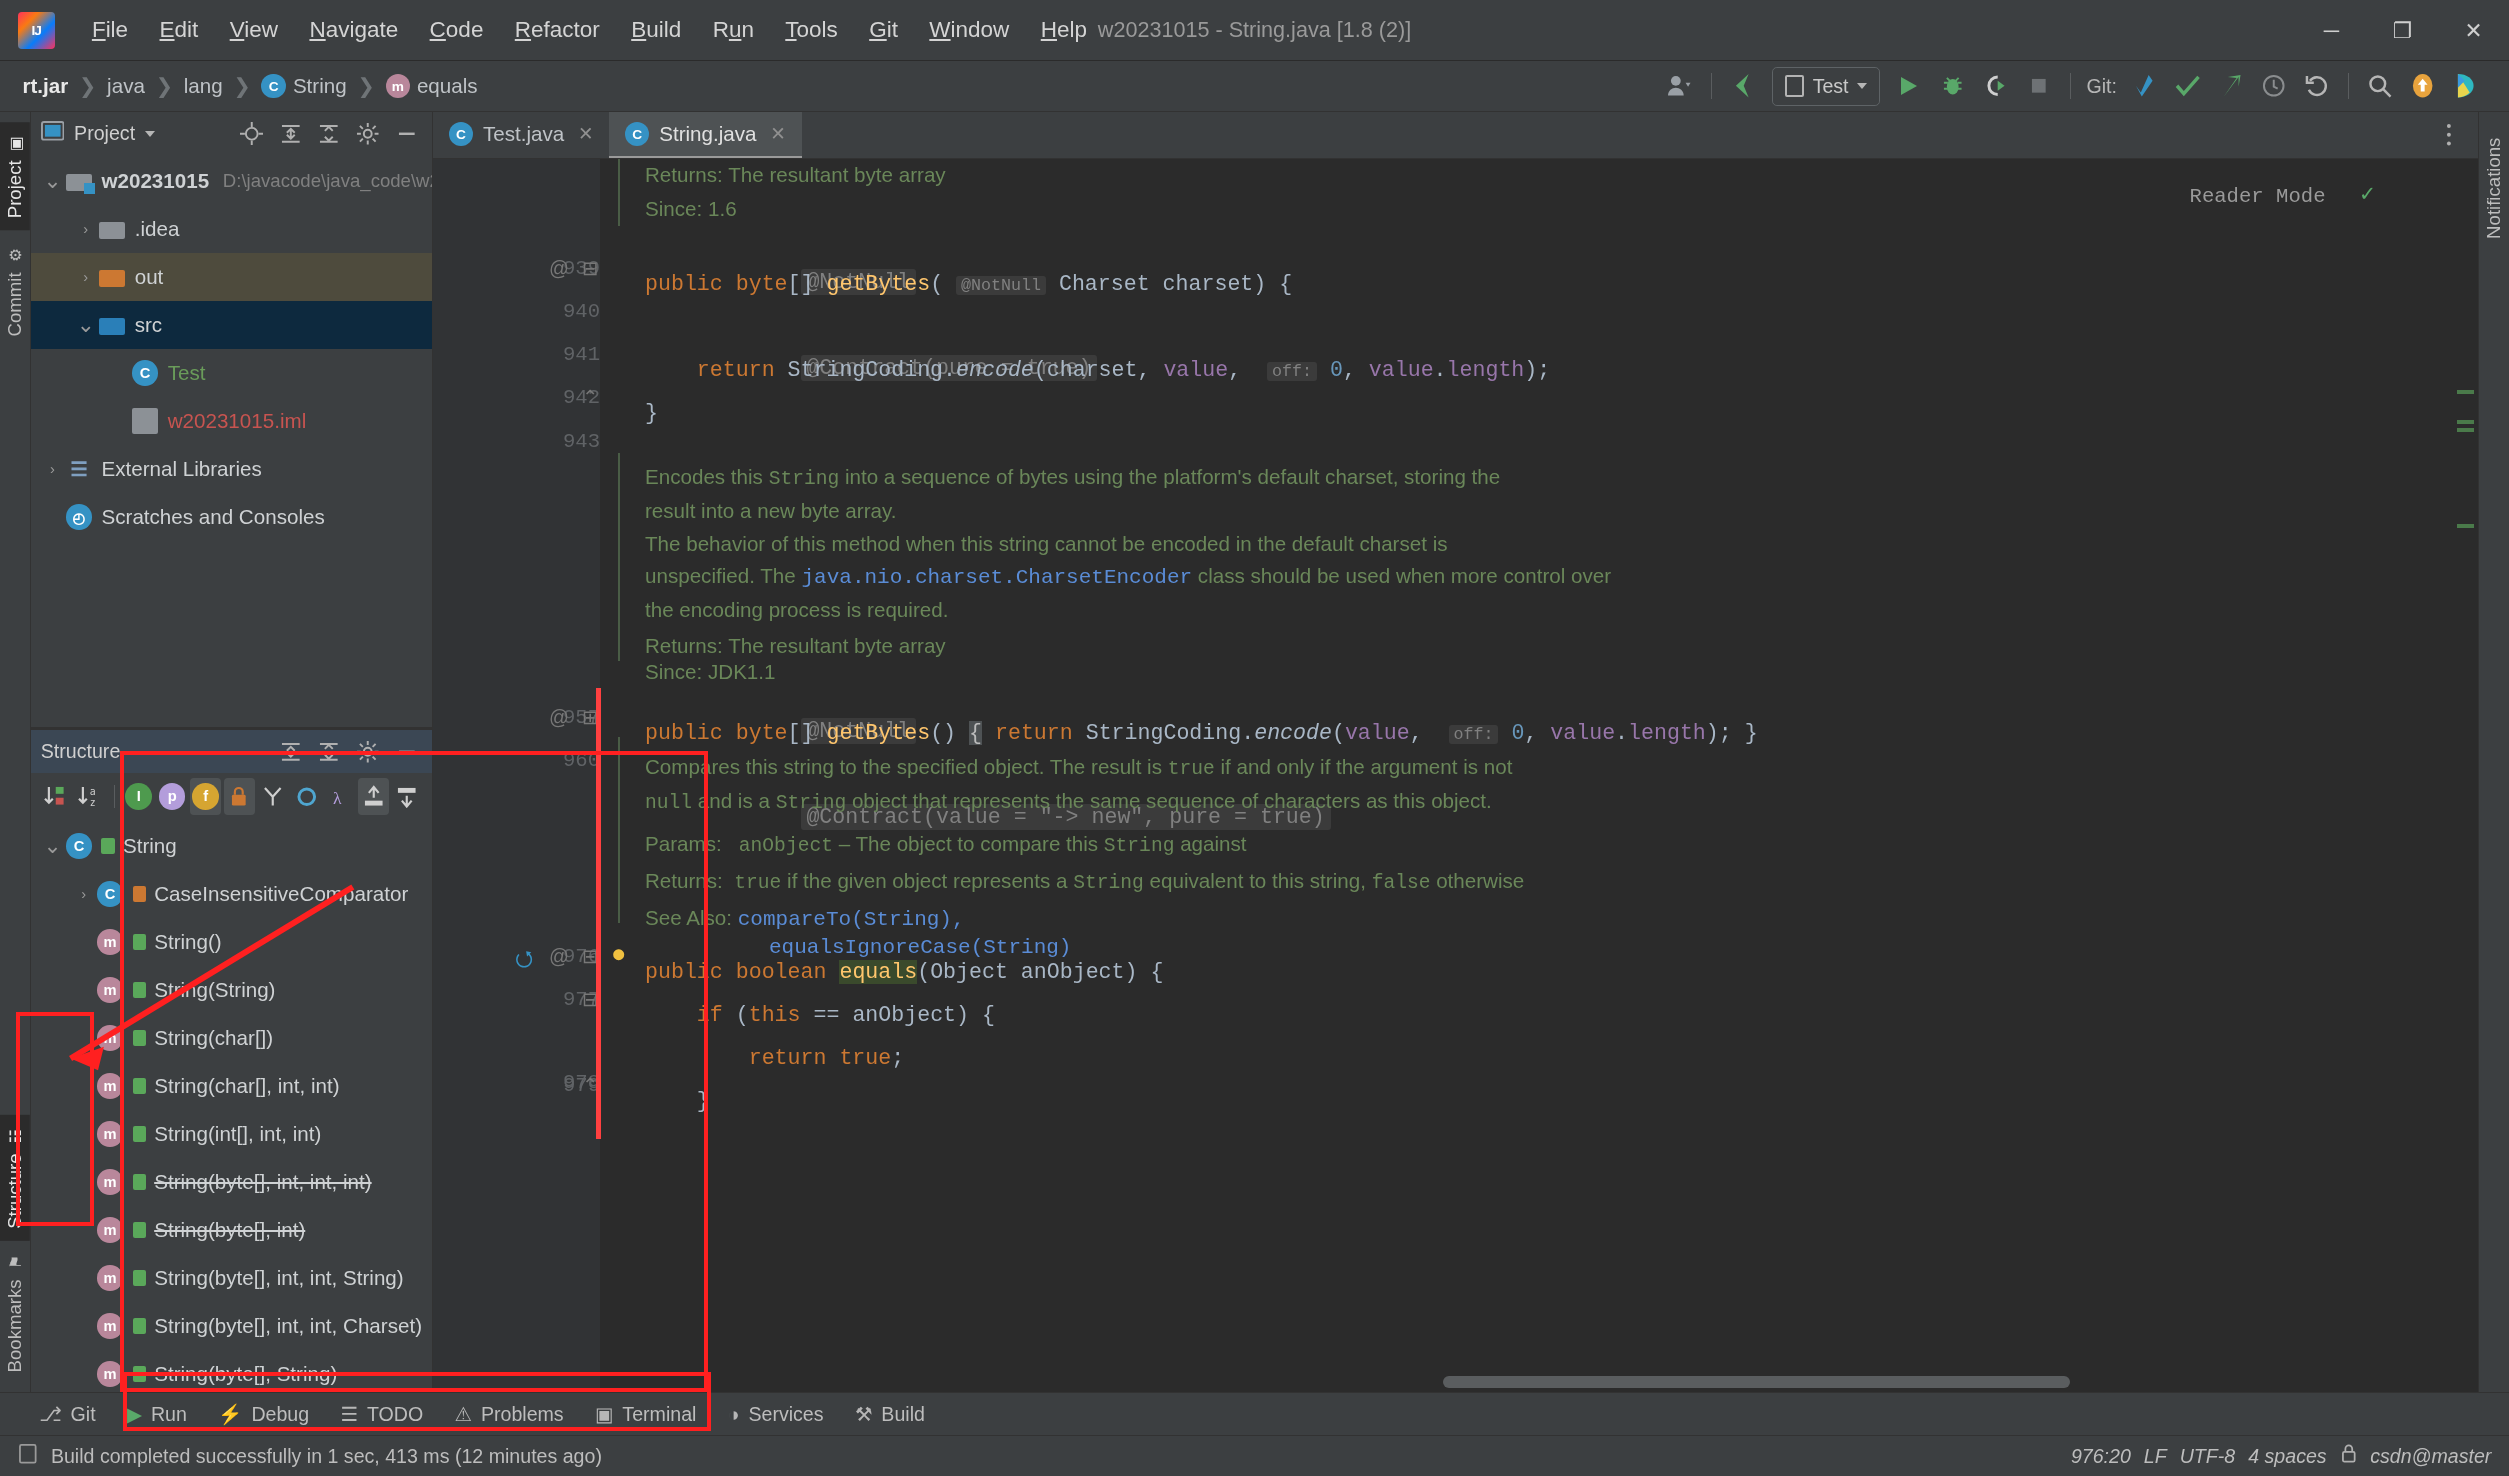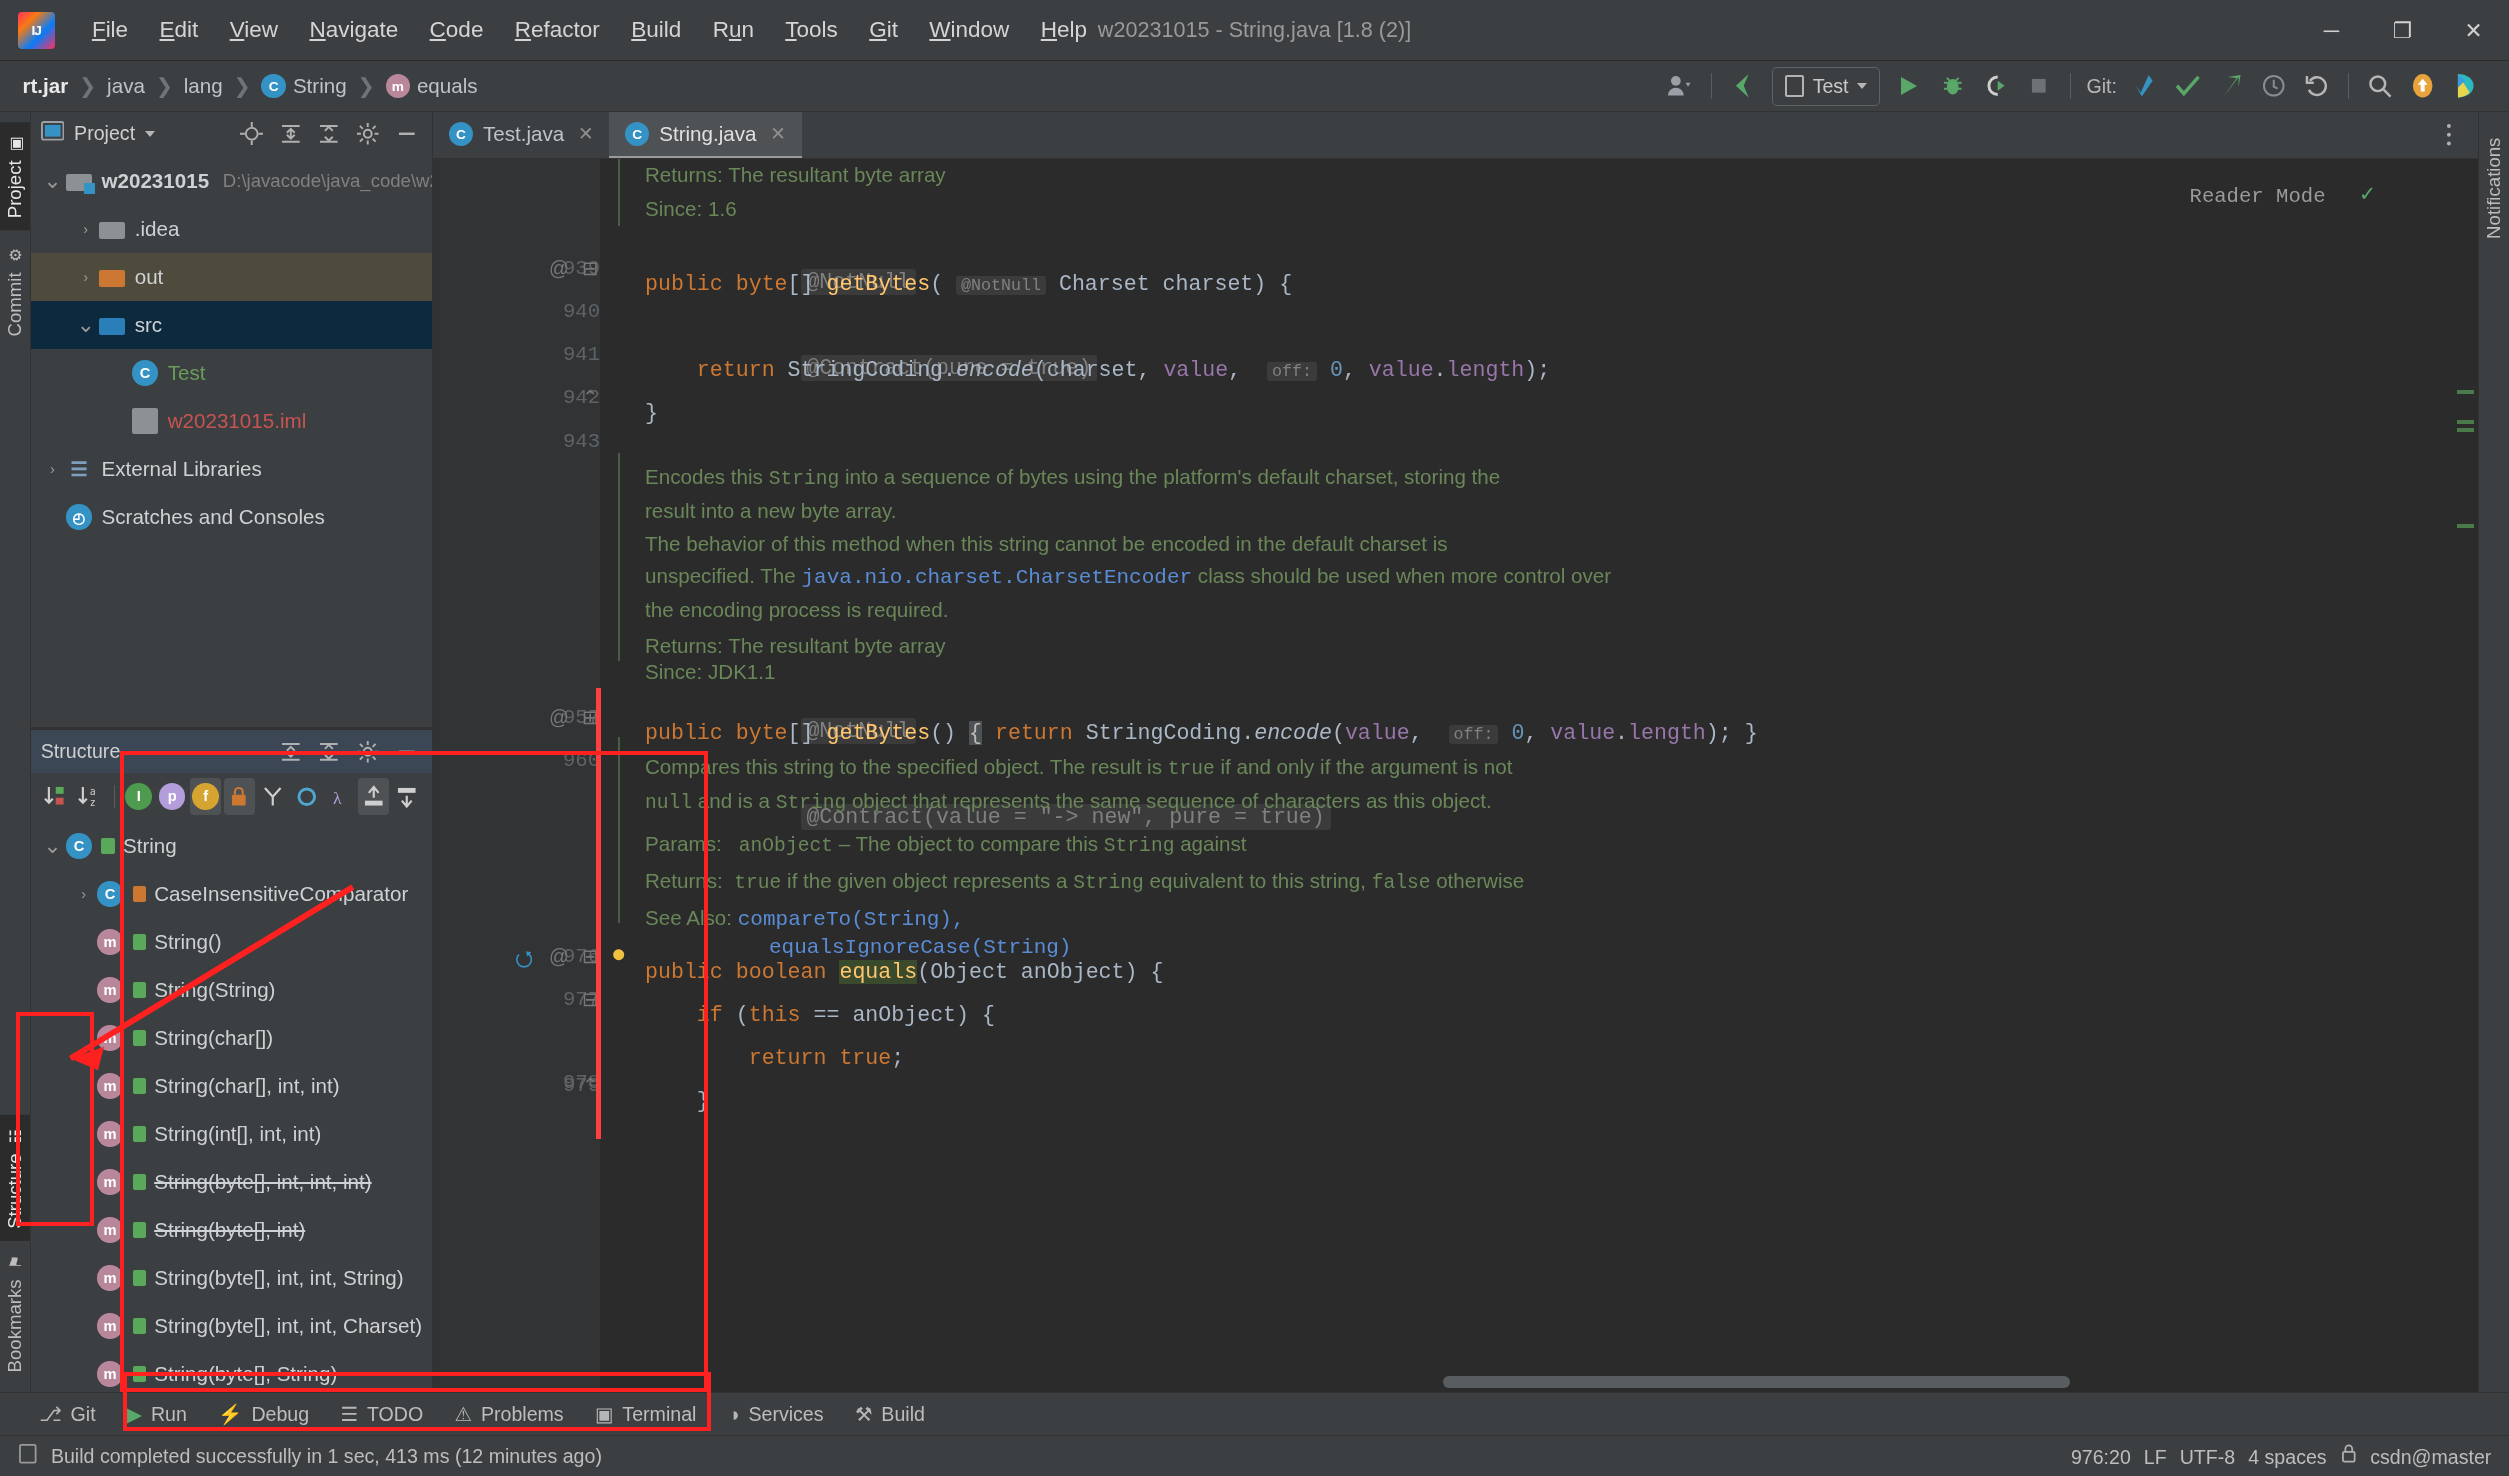--- a/index.html
+++ b/index.html
@@ -157,21 +157,21 @@
   .rstripe{ width:31px; background:#3c3f41; border-left:1px solid #323232; flex:none;
     display:flex;flex-direction:column;align-items:center;padding-top:13.7px;}
 
   
   .bottombar{ position:absolute; left:0; right:0; bottom:41px; height:43px; background:#3c3f41;
     display:flex; align-items:center; gap:0px; padding-left:23.5px; border-top:1px solid #323232;}
   .bb{ display:flex;align-items:center;gap:8.8px;font-size:19.6px;color:#bdbdbd;padding:3.9px 15.7px;}
   .statusbar{ position:absolute; left:0; right:0; bottom:0; height:41px; background:#3c3f41;
     display:flex; align-items:center; padding:0 17.6px; font-size:19.6px; color:#bdbdbd;
     border-top:1px solid #323232;}
-  .st-right{ margin-left:auto; display:flex; align-items:flex-end; gap:13px; }
+  .st-right{ margin-left:auto; display:flex; align-items:center; gap:13px;font-style:italic; }
 
   
   .anno-rect{ position:absolute; border:4.9px solid #ff2020; pointer-events:none; }
   .anno-svg{ position:absolute; left:0; top:0; width:2509px; height:1476px; pointer-events:none;}
 </style>
 </head>
 <body>
 
 <div class="app">
 

